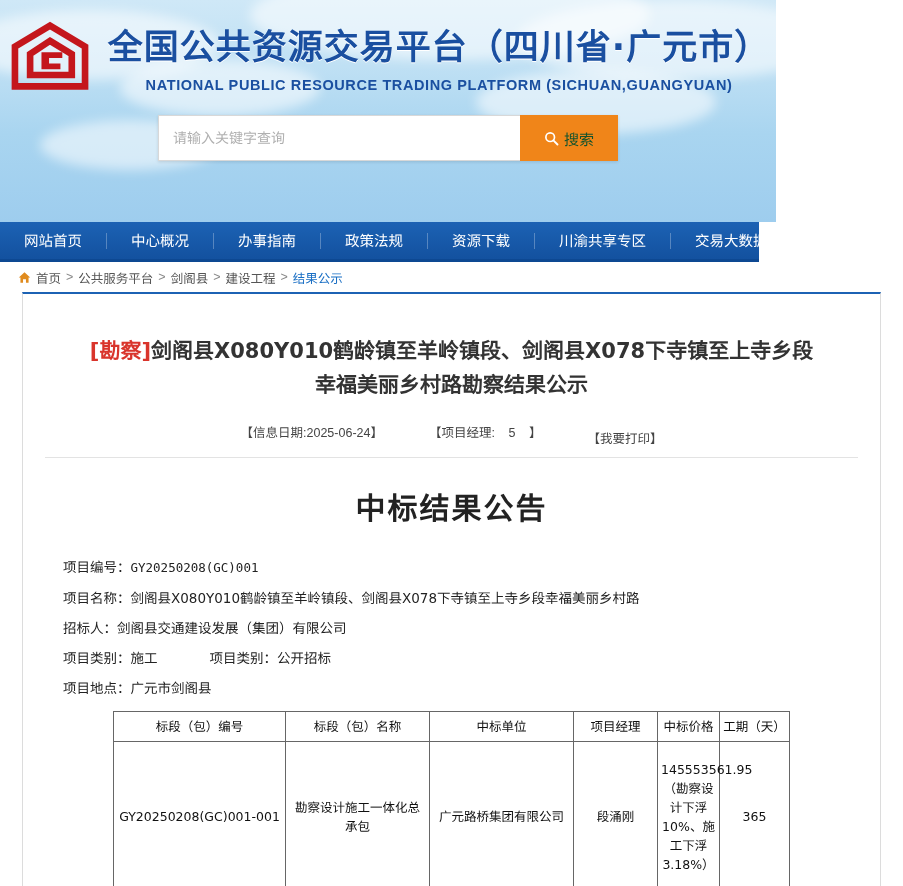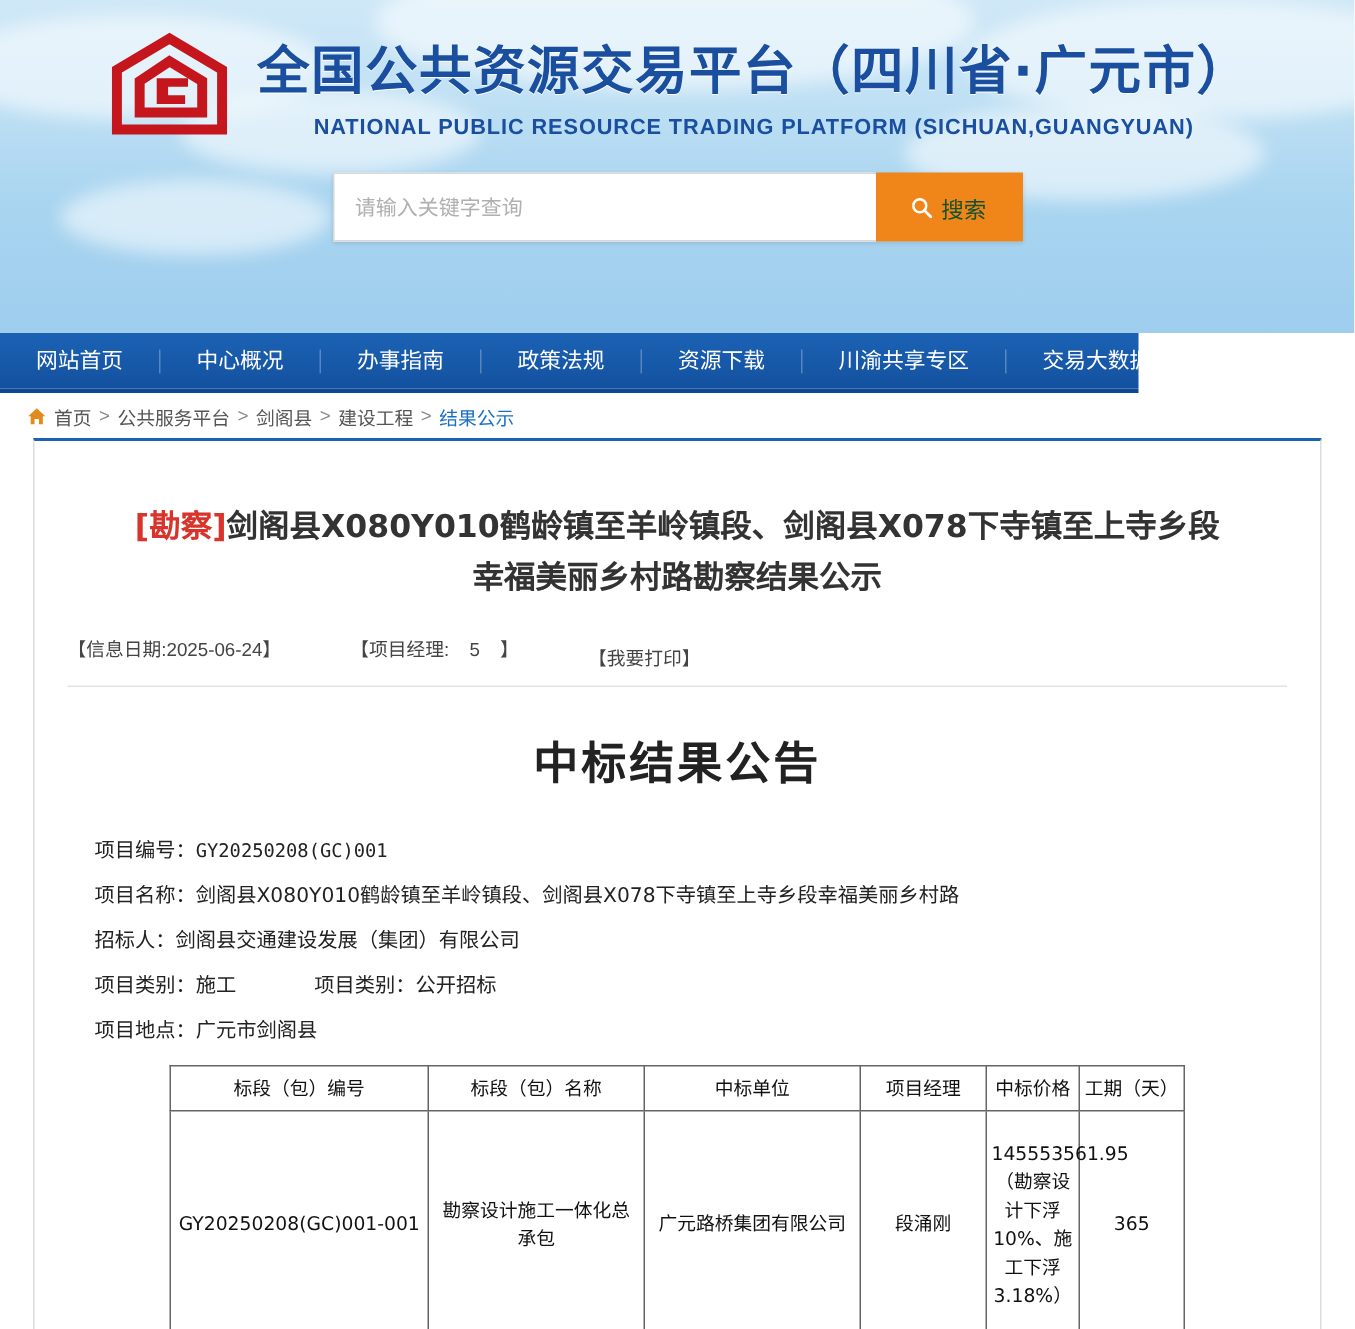--- a/index.html
+++ b/index.html
@@ -7,21 +7,21 @@
     margin: 0; padding: 0;
     width: 903px; height: 886px;
     font-family: "Liberation Sans", "DejaVu Sans", sans-serif;
     background: #ffffff;
     overflow: hidden;
   }
 
   
   .banner {
     position: relative;
-    width: 903px;
+    width: 776px;
     height: 222px;
     background: linear-gradient(180deg, #cfe8f7 0%, #bfe0f4 30%, #a9d5f0 60%, #9ecdee 100%);
     overflow: hidden;
   }
   .cloud {
     position: absolute;
     background: rgba(255,255,255,0.55);
     border-radius: 50%;
     filter: blur(6px);
   }
@@ -162,21 +162,21 @@
     line-height: 34px;
     padding: 4px 40px 0;
     font-family: "DejaVu Sans", sans-serif;
   }
   .doc-title .tag { color: #d9342b; }
 
   .meta {
     margin-top: 14px;
     display: flex;
     align-items: center;
-    justify-content: flex-start;
+    justify-content: center;
     gap: 46px;
     font-size: 12.5px;
     color: #444;
     padding-bottom: 10px;
     border-bottom: 1px solid #e3e3e3;
   }
   .meta .views-count { display: inline-block; min-width: 34px; text-align: center; }
   .meta .print { cursor: pointer; margin-top: 12px; }
 
   .body-title {

